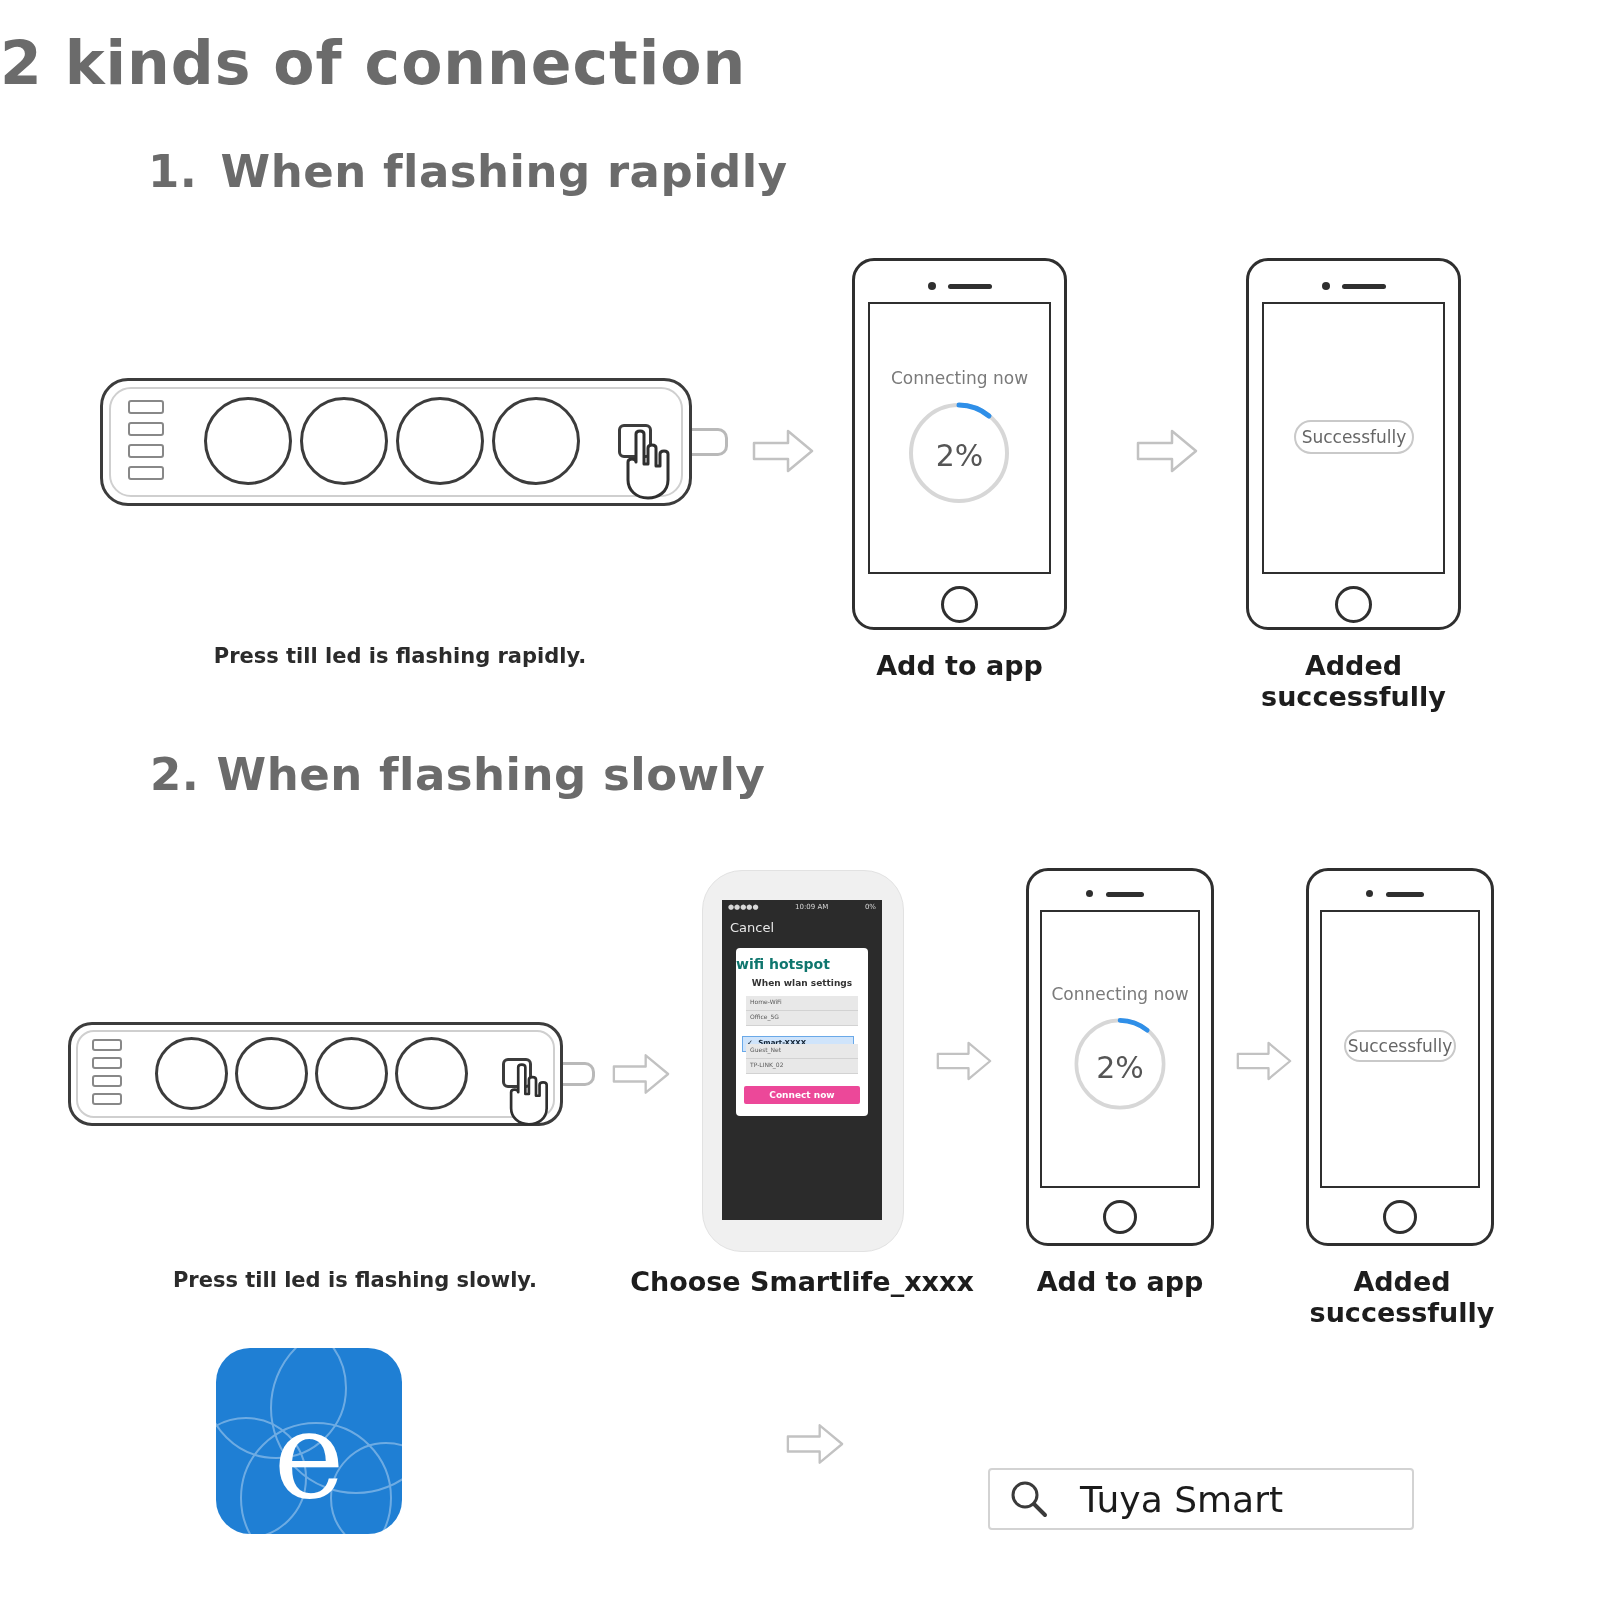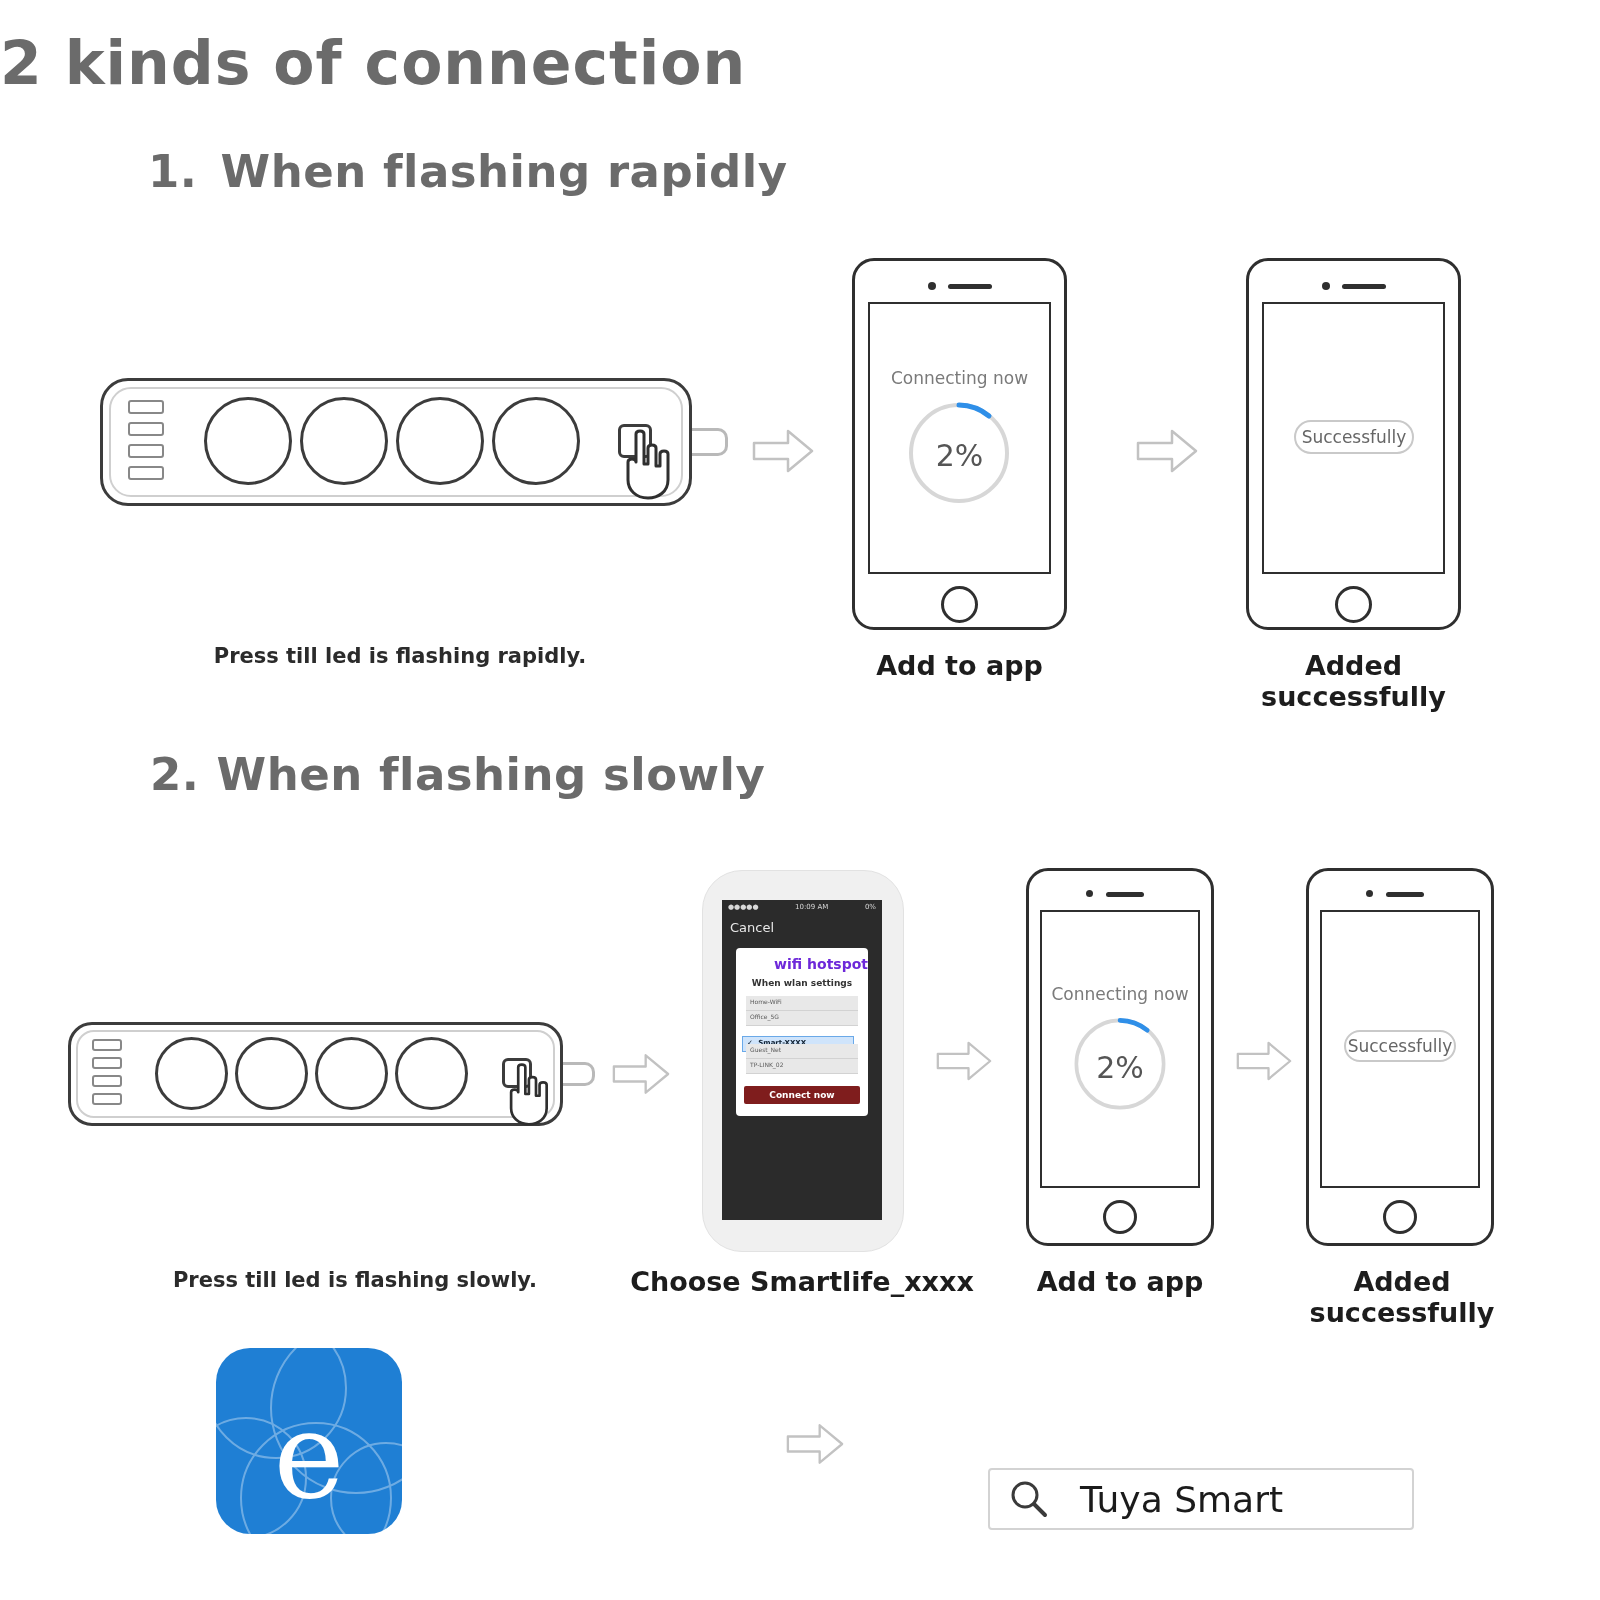--- a/index.html
+++ b/index.html
@@ -202,24 +202,24 @@
   }
   #wifi-card {
     position: absolute;
     background: #ffffff;
     border-radius: 4px;
     overflow: hidden;
   }
   #wifi-card-title {
     position: absolute;
     width: 100%;
-    text-align: right;
+    text-align: left;
     font-size: 14px;
     font-weight: bold;
-    color: #6d28d9;
+    color: #0f766e;
     top: 8px;
   }
   #wifi-card-sub {
     position: absolute;
     width: 100%;
     text-align: center;
     font-size: 9px;
     font-weight: bold;
     color: #333;
     top: 30px;
@@ -235,21 +235,21 @@
   }
   .wifi-row.sel {
     background: #cfe4fb;
     border: 1px solid #6aa9e8;
     color: #123;
     font-size: 7px;
     font-weight: bold;
   }
   #wifi-connect-btn {
     position: absolute;
-    background: #7f1d1d;
+    background: #ec4899;
     color: #fff;
     font-size: 9px;
     font-weight: bold;
     display: flex;
     align-items: center;
     justify-content: center;
     border-radius: 2px;
   }
 
   

